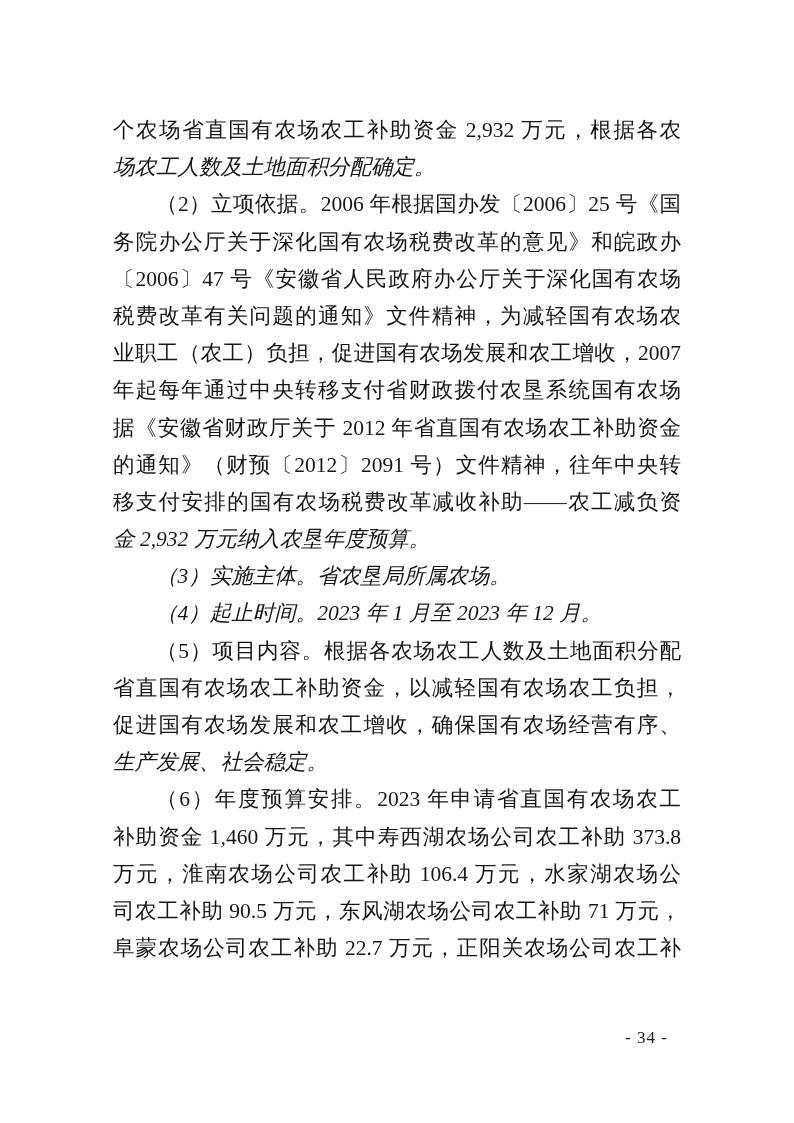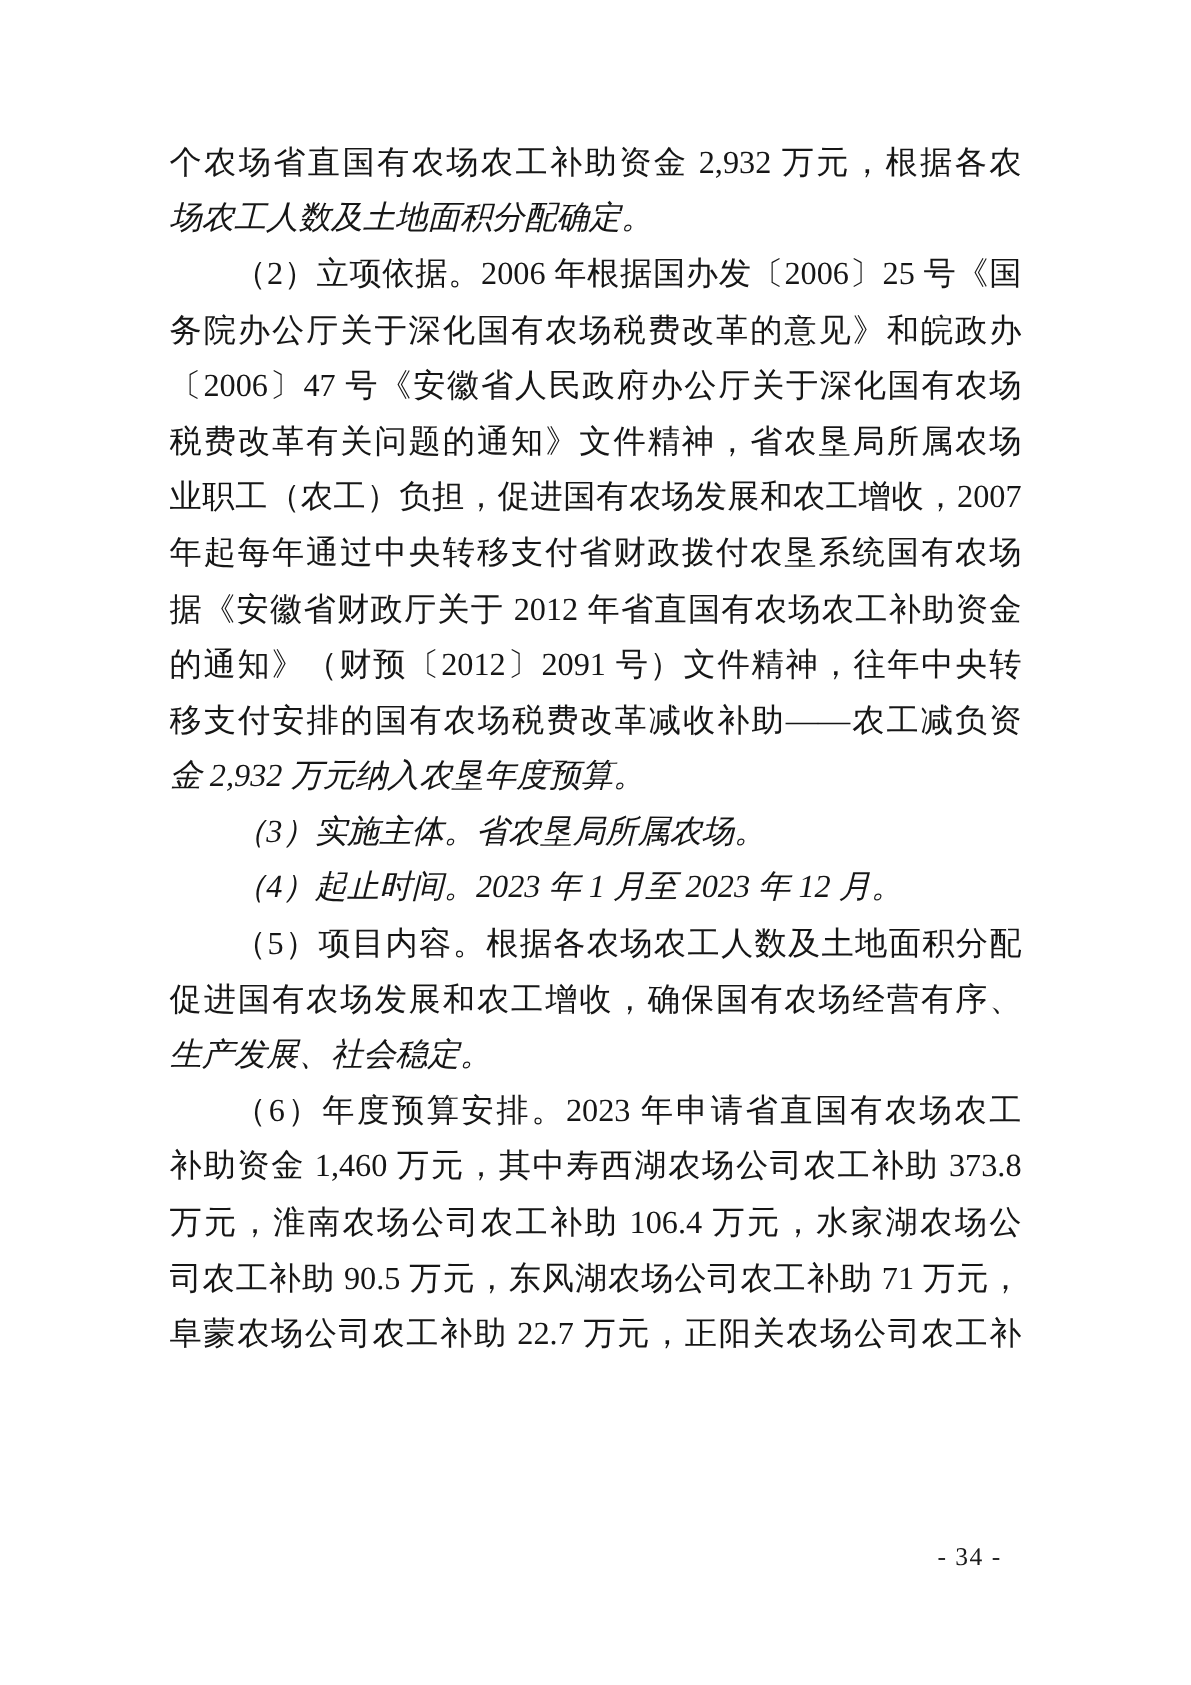--- a/index.html
+++ b/index.html
@@ -12,21 +12,21 @@
     width: 794px;
     height: 1123px;
     background: #ffffff;
     overflow: hidden;
     font-family: "Liberation Serif", "DejaVu Serif", serif;
     color: #161616;
   }
   .text-block {
     position: absolute;
     left: 113px;
-    top: 90px;
+    top: 112px;
     width: 568px;
   }
   .line {
     height: 37.2px;
     line-height: 37.2px;
     font-size: 21.5px;
     text-align: justify;
     text-align-last: justify;
     text-justify: inter-character;
     overflow: hidden;
@@ -54,30 +54,31 @@
 </head>
 <body>
 
 <div class="page">
   <div class="text-block">
       <div class="line">个农场省直国有农场农工补助资金 2,932 万元，根据各农</div>
       <div class="line noflush">场农工人数及土地面积分配确定。</div>
       <div class="line indent">（2）立项依据。2006 年根据国办发〔2006〕25 号《国</div>
       <div class="line">务院办公厅关于深化国有农场税费改革的意见》和皖政办</div>
       <div class="line">〔2006〕47 号《安徽省人民政府办公厅关于深化国有农场</div>
-      <div class="line">税费改革有关问题的通知》文件精神，省农垦局所属农场</div>
+      <div class="line">税费改革有关问题的通知》文件精神，为减轻国有农场农</div>
       <div class="line">业职工（农工）负担，促进国有农场发展和农工增收，2007</div>
       <div class="line">年起每年通过中央转移支付省财政拨付农垦系统国有农场</div>
       <div class="line">据《安徽省财政厅关于 2012 年省直国有农场农工补助资金</div>
       <div class="line">的通知》（财预〔2012〕2091 号）文件精神，往年中央转</div>
       <div class="line">移支付安排的国有农场税费改革减收补助——农工减负资</div>
       <div class="line noflush">金 2,932 万元纳入农垦年度预算。</div>
       <div class="line indent noflush">（3）实施主体。省农垦局所属农场。</div>
       <div class="line indent noflush">（4）起止时间。2023 年 1 月至 2023 年 12 月。</div>
       <div class="line indent">（5）项目内容。根据各农场农工人数及土地面积分配</div>
+      <div class="line">省直国有农场农工补助资金，以减轻国有农场农工负担，</div>
       <div class="line">促进国有农场发展和农工增收，确保国有农场经营有序、</div>
       <div class="line noflush">生产发展、社会稳定。</div>
       <div class="line indent">（6）年度预算安排。2023 年申请省直国有农场农工</div>
       <div class="line">补助资金 1,460 万元，其中寿西湖农场公司农工补助 373.8</div>
       <div class="line">万元，淮南农场公司农工补助 106.4 万元，水家湖农场公</div>
       <div class="line">司农工补助 90.5 万元，东风湖农场公司农工补助 71 万元，</div>
       <div class="line">阜蒙农场公司农工补助 22.7 万元，正阳关农场公司农工补</div>
     </div>
   <div class="page-number">- 34 -</div>
 </div>

